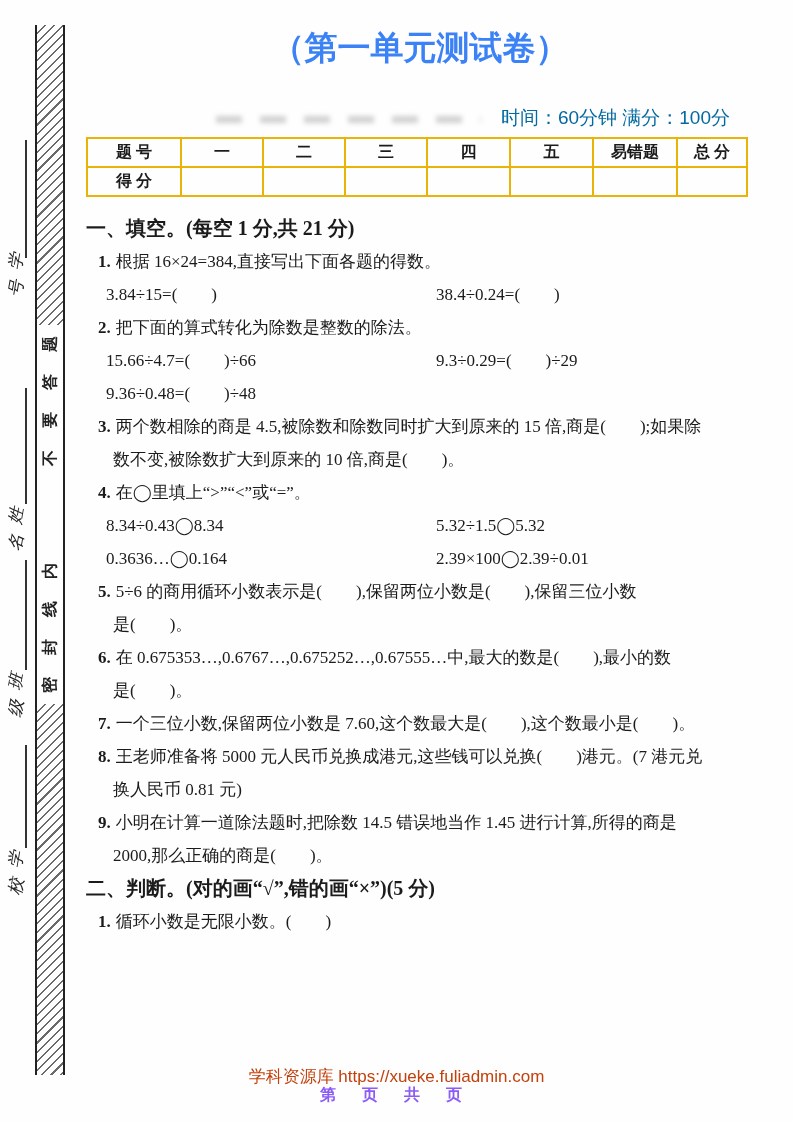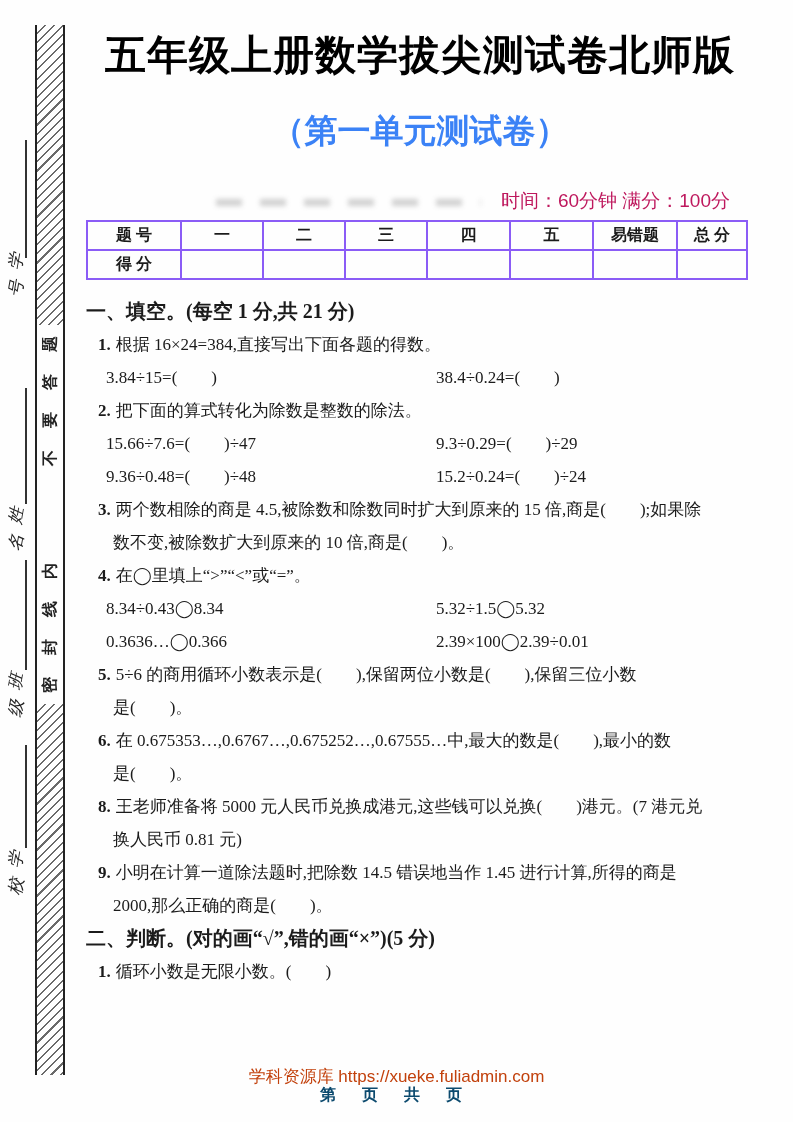--- a/index.html
+++ b/index.html
@@ -25,46 +25,46 @@
   .side-field-chars span{display:block;height:27px;line-height:27px;text-align:center;
     transform:rotate(-80deg);}
 
   
   .main{position:absolute;left:86px;top:0;width:668px;}
   .title{margin-top:28px;text-align:center;font-family:"Liberation Sans","DejaVu Sans",sans-serif;
     font-weight:900;font-size:41px;letter-spacing:1px;color:#000;}
   .subtitle{margin-top:26px;text-align:center;font-family:"Liberation Sans","DejaVu Sans",sans-serif;
     font-weight:900;font-size:33px;color:#3b82f6;}
   .meta-row{position:relative;width:644px;margin-top:34px;text-align:right;
-    font-family:"Liberation Sans","DejaVu Sans",sans-serif;font-size:19px;color:#be185d;}
+    font-family:"Liberation Sans","DejaVu Sans",sans-serif;font-size:19px;color:#0369a1;}
   .wm{position:absolute;left:130px;top:11px;width:265px;height:7px;opacity:.45;
     background:repeating-linear-gradient(90deg,#9a9a9a 0 26px,transparent 26px 44px);
     filter:blur(2.5px);}
 
   table.score{border-collapse:collapse;margin-top:6px;table-layout:fixed;}
-  table.score td,table.score th{border:2px solid #8b5cf6;padding:0;height:27px;
+  table.score td,table.score th{border:2px solid #eab308;padding:0;height:27px;
     text-align:center;font-size:16px;font-weight:600;color:#1b1b1b;}
 
   .content{margin-top:15px;width:660px;font-size:17px;}
   .line{line-height:33px;white-space:nowrap;}
   .sec-h{font-weight:bold;font-size:20px;}
   .sec-h .rest{font-weight:600;}
   .q{padding-left:12px;}
   .q .num{font-weight:bold;padding-right:5px;}
   .cont{padding-left:27px;}
   .pair{display:flex;padding-left:20px;}
   .pair .l{width:330px;}
   .pair .r{flex:1;}
   .judge{display:flex;justify-content:flex-start;width:644px;}
 
   
   .footer-src{position:absolute;left:0;top:1065px;width:793px;text-align:center;
     font-family:"Liberation Sans","DejaVu Sans",sans-serif;font-size:17px;color:#c2410c;}
   .footer-page{position:absolute;left:0;top:1085px;width:793px;text-align:center;
-    font-size:16px;font-weight:600;letter-spacing:11px;color:#0c4a6e;}
+    font-size:16px;font-weight:600;letter-spacing:11px;color:#8b5cf6;}
 </style>
 </head>
 <body>
 
 <div class="page">
 
   <div class="seal-strip">
     <div class="hatch hatch-top"></div>
     <span class="seal-char">题</span>
     <span class="seal-char">答</span>
@@ -97,21 +97,20 @@
   </div>
 
   <div class="side-field-line" style="top:745px;height:103px;"></div>
   <div class="side-field-chars" style="top:846px;">
     <span>学</span>
     <span>校</span>
   </div>
 
   <div class="main">
 
-    <div class="title">五年级上册数学拔尖测试卷北师版</div>
     <div class="subtitle">（第一单元测试卷）</div>
 
     <div class="meta-row">
       <div class="wm"></div>
       <span>时间：60分钟  满分：100分</span>
     </div>
 
     <table class="score">
       <tbody>
           <tr>
@@ -148,61 +147,63 @@
       </div>
       <div class="line pair">
         <span class="l">3.84÷15=(　　)</span>
         <span class="r">38.4÷0.24=(　　)</span>
       </div>
 
       <div class="line q">
         <span class="num">2.</span><span>把下面的算式转化为除数是整数的除法。</span>
       </div>
       <div class="line pair">
-        <span class="l">15.66÷7.6=(　　)÷47</span>
+        <span class="l">15.66÷4.7=(　　)÷66</span>
         <span class="r">9.3÷0.29=(　　)÷29</span>
       </div>
       <div class="line pair">
         <span class="l">9.36÷0.48=(　　)÷48</span>
-        <span class="r">15.2÷0.24=(　　)÷24</span>
       </div>
 
       <div class="line q">
         <span class="num">3.</span><span>两个数相除的商是 4.5,被除数和除数同时扩大到原来的 15 倍,商是(　　);如果除</span>
       </div>
       <div class="line cont">
         <span>数不变,被除数扩大到原来的 10 倍,商是(　　)。</span>
       </div>
 
       <div class="line q">
         <span class="num">4.</span><span>在◯里填上“&gt;”“&lt;”或“=”。</span>
       </div>
       <div class="line pair">
         <span class="l">8.34÷0.43◯8.34</span>
         <span class="r">5.32÷1.5◯5.32</span>
       </div>
       <div class="line pair">
-        <span class="l">0.3636…◯0.366</span>
+        <span class="l">0.3636…◯0.164</span>
         <span class="r">2.39×100◯2.39÷0.01</span>
       </div>
 
       <div class="line q">
         <span class="num">5.</span><span>5÷6 的商用循环小数表示是(　　),保留两位小数是(　　),保留三位小数</span>
       </div>
       <div class="line cont">
         <span>是(　　)。</span>
       </div>
 
       <div class="line q">
         <span class="num">6.</span><span>在 0.675353…,0.6767…,0.675252…,0.67555…中,最大的数是(　　),最小的数</span>
       </div>
       <div class="line cont">
         <span>是(　　)。</span>
       </div>
 
+      <div class="line q">
+        <span class="num">7.</span><span>一个三位小数,保留两位小数是 7.60,这个数最大是(　　),这个数最小是(　　)。</span>
+      </div>
 
       <div class="line q">
         <span class="num">8.</span><span>王老师准备将 5000 元人民币兑换成港元,这些钱可以兑换(　　)港元。(7 港元兑</span>
       </div>
       <div class="line cont">
         <span>换人民币 0.81 元)</span>
       </div>
 
       <div class="line q">
         <span class="num">9.</span><span>小明在计算一道除法题时,把除数 14.5 错误地当作 1.45 进行计算,所得的商是</span>

